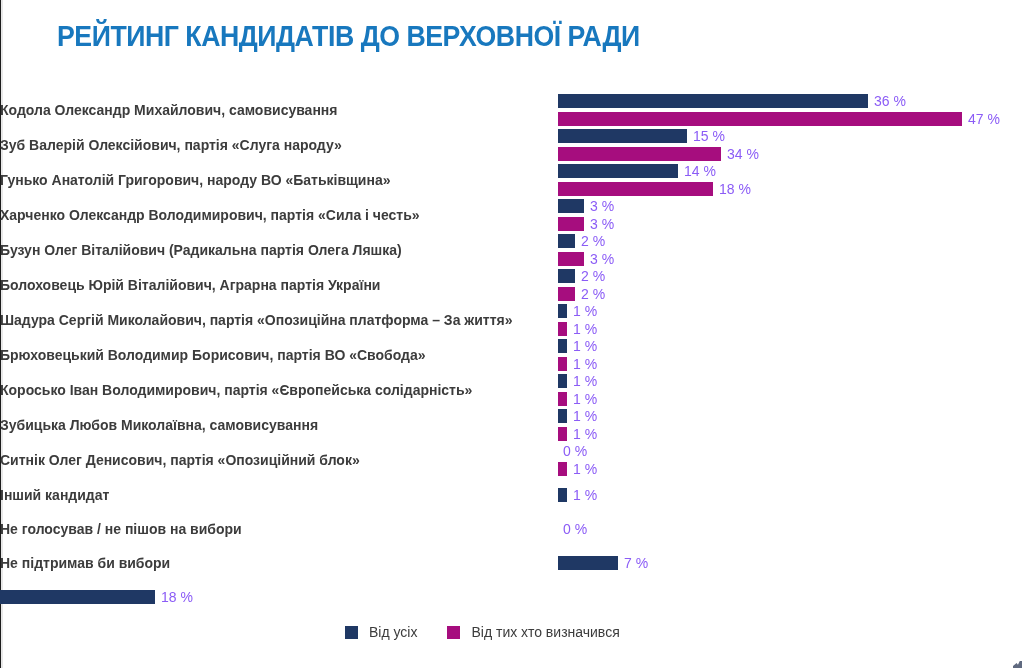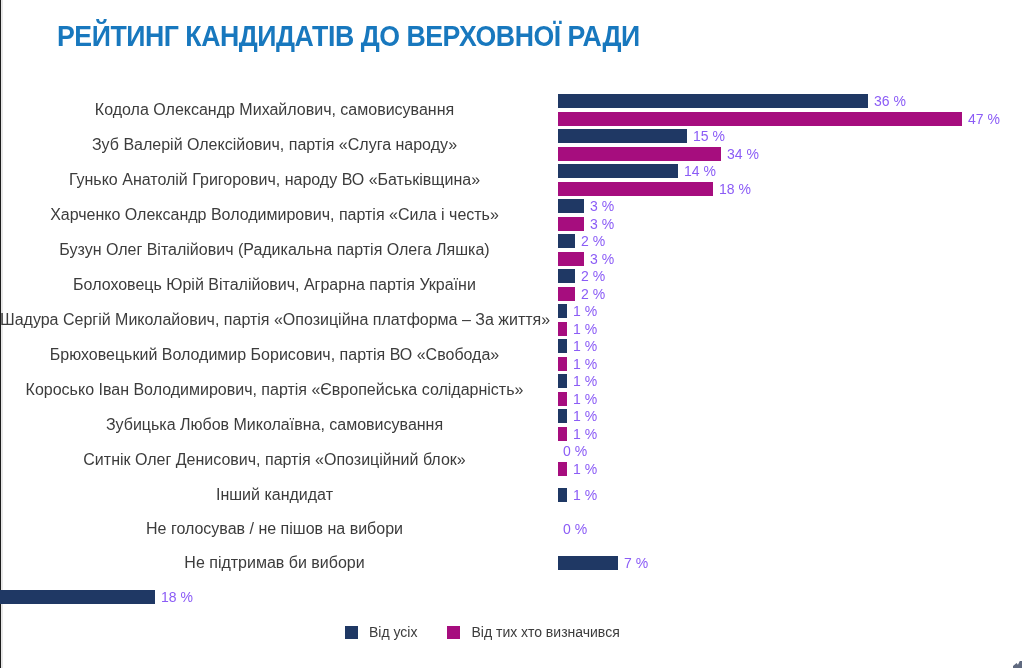--- a/index.html
+++ b/index.html
@@ -37,26 +37,27 @@
     width: 1024px;
   }
   .chart-row {
     display: flex;
     align-items: center;
     margin-bottom: 3px;
   }
   .chart-row.single { height: 31px; }
   .row-label {
     flex: 0 0 558px;
-    text-align: center;
+    text-align: left;
     padding-right: 9px;
-    font-size: 16px;
+    font-size: 14px;
     color: #3c3c3c;
     white-space: nowrap;
     overflow: hidden;
+    font-weight: bold;
   }
   .bars {
     display: flex;
     flex-direction: column;
     gap: 4px;
   }
   .bar-line {
     display: flex;
     align-items: center;
     height: 14px;

